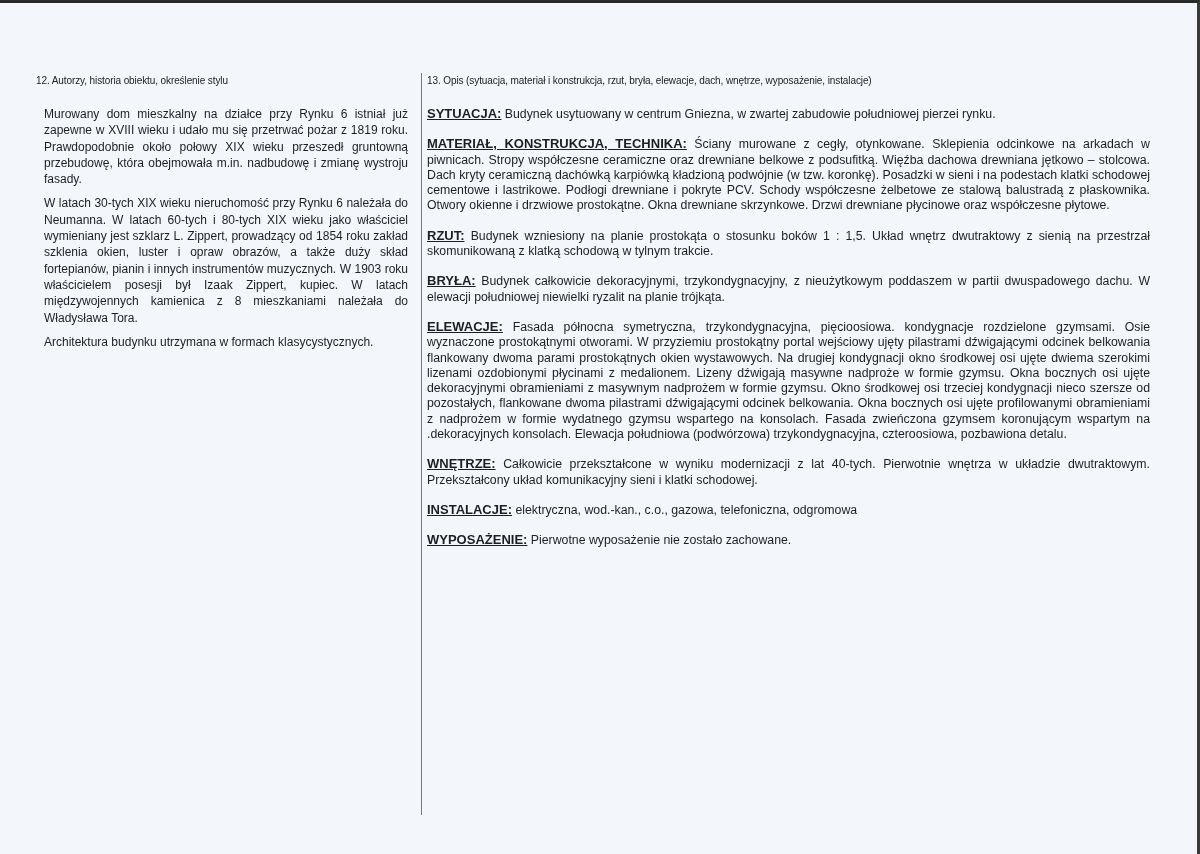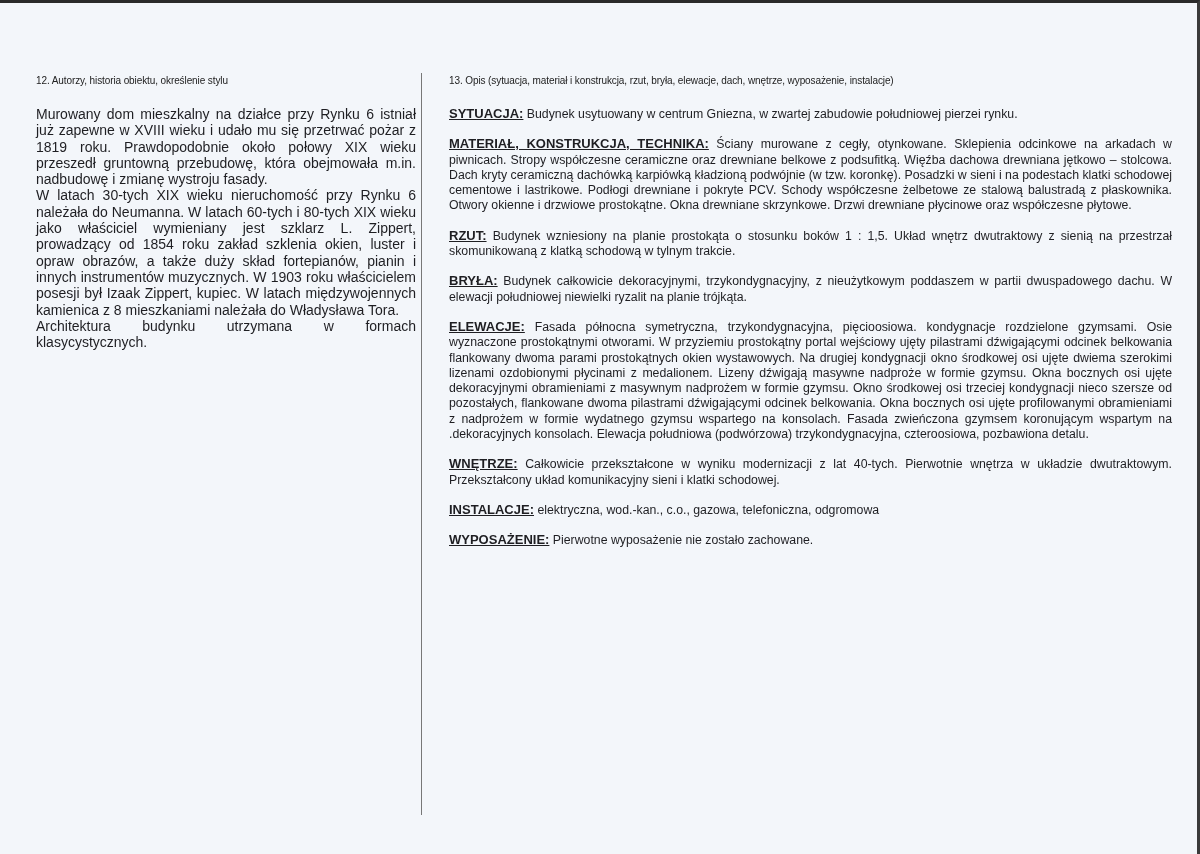--- a/index.html
+++ b/index.html
@@ -18,28 +18,28 @@
       box-sizing: border-box;
     }
     .divider {
       position: absolute; left: 421px; top: 70px; width: 1px; height: 742px;
       background: #777;
     }
     .col-left {
       position: absolute; left: 36px; top: 72px; width: 380px;
     }
     .col-right {
-      position: absolute; left: 449px; top: 72px; width: 723px;
+      position: absolute; left: 427px; top: 72px; width: 723px;
     }
     .field-heading {
       font-size: 10px; margin: 0 0 20px 0; color: #222;
       letter-spacing: -0.1px;
     }
     .left-text p {
-      margin: 0; font-size: 14px; line-height: 16.3px; text-align: justify;
+      margin: 8px; font-size: 12px; line-height: 16.3px; text-align: justify;
     }
     .section {
       font-size: 12.3px; line-height: 15.3px; text-align: justify;
       margin: 0 0 14px 0;
     }
     .section .label { font-weight: bold; font-size: 13px; text-decoration: underline; }
     .section.first { margin-top: 6px; }
   </style>
 </head>
 <body>

